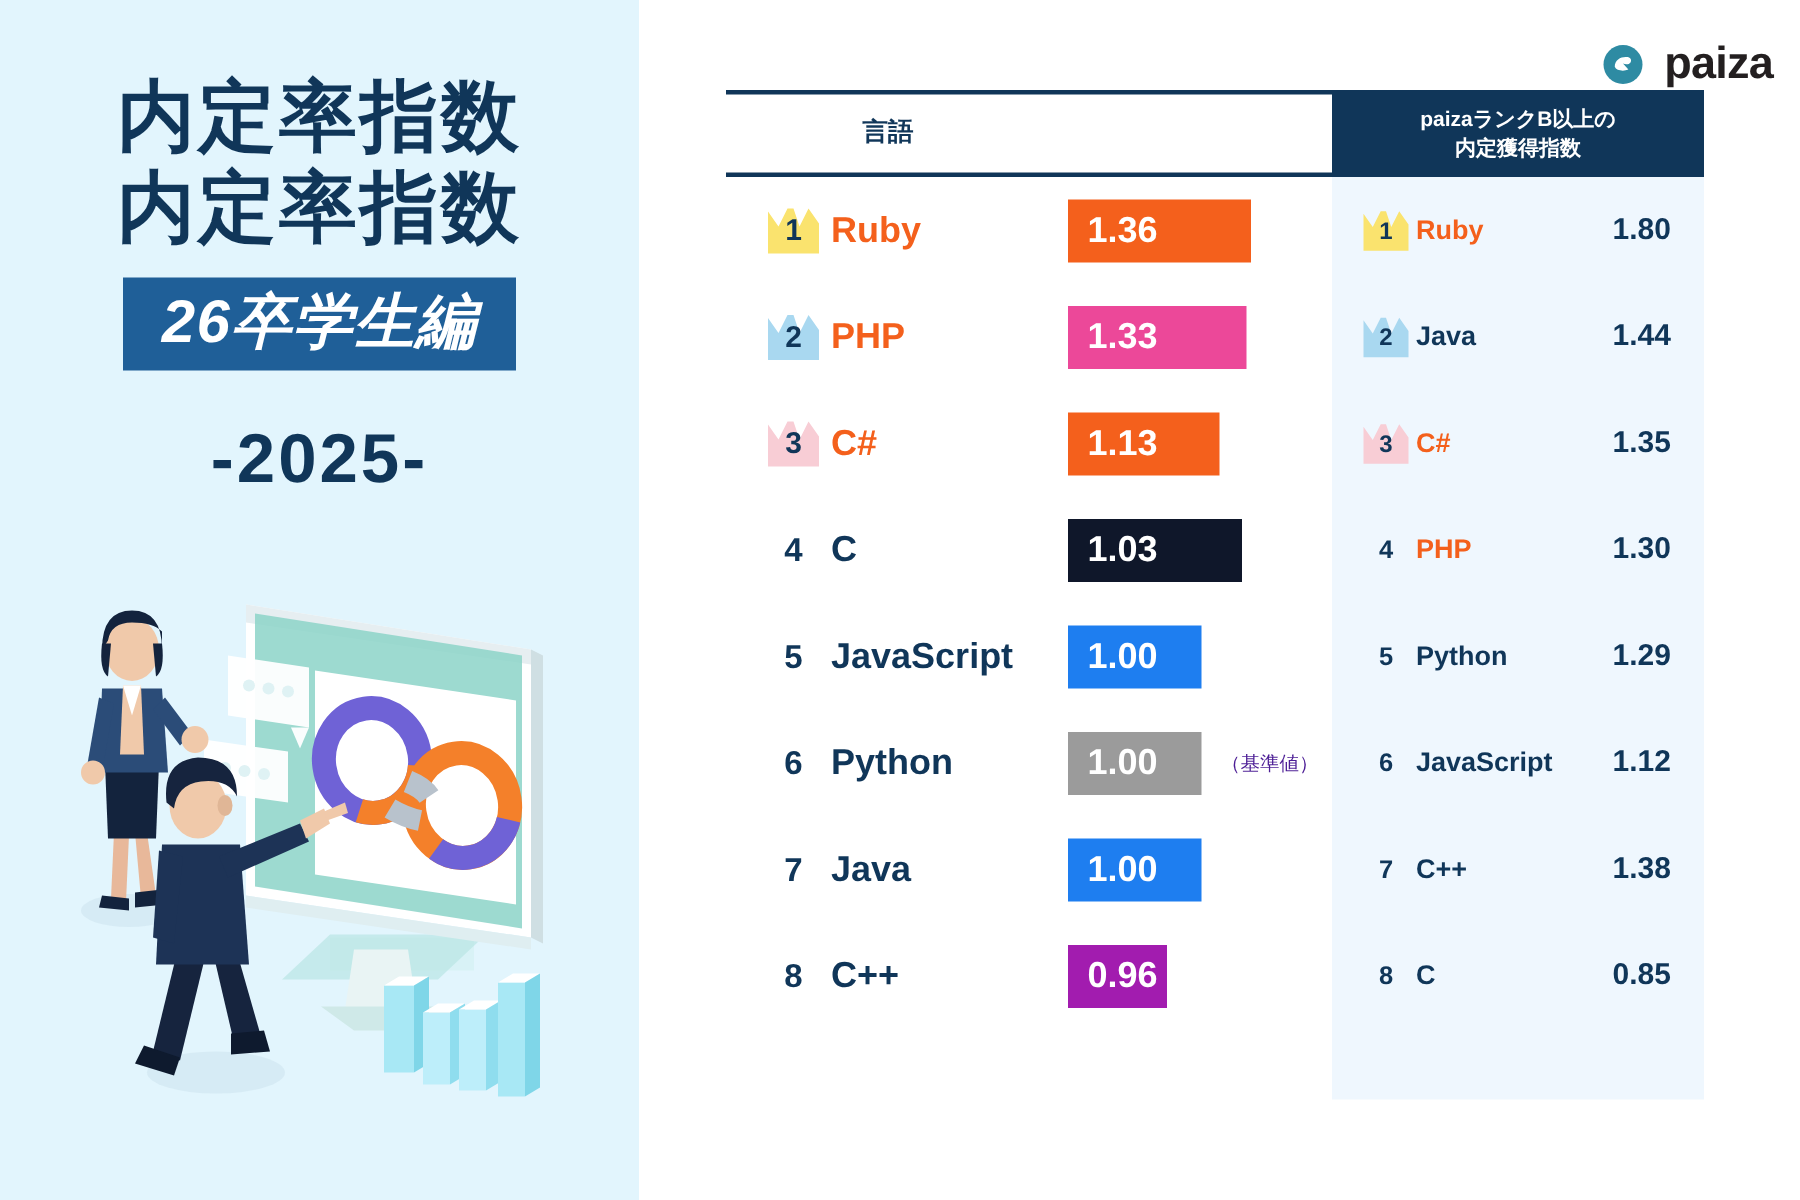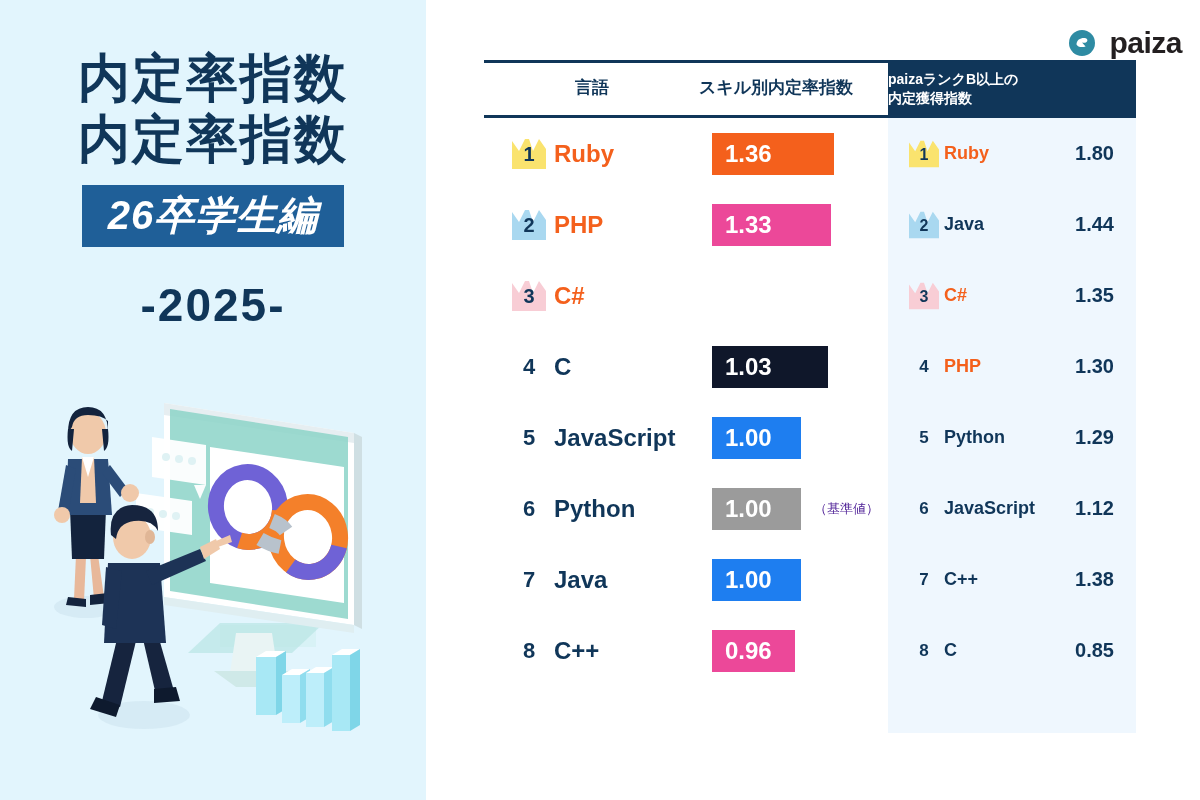--- a/index.html
+++ b/index.html
@@ -116,21 +116,21 @@
     width: 224px; height: 55px;
     display: flex; align-items: center; justify-content: center;
     font-size: 17px; font-weight: 700; color: #103659;
   }
   #head-right {
     position: absolute;
     left: 404px; top: 0;
     width: 248px; height: 58px;
     background: #103659;
     display: flex; flex-direction: column;
-    justify-content: center;
+    align-items: center; justify-content: center;
     color: #ffffff;
     font-size: 14px; font-weight: 700; line-height: 1.35;
   }
 
   
   #right-tint {
     position: absolute;
     left: 404px; top: 58px;
     width: 248px; height: 615px;
     background: #eff7fe;
@@ -371,21 +371,20 @@
     </span>
     <span class="word">paiza</span>
   </div>
 
   <div id="table-area">
 
     <div id="right-tint"></div>
 
     <div id="head-left"></div>
     <div id="head-lang">言語</div>
-    <div id="head-index">スキル別内定率指数</div>
 
     <div id="head-right">
       <span>paizaランクB以上の</span>
       <span>内定獲得指数</span>
     </div>
 
     <div id="rows-left">
         <div class="row-left">
           <div class="rank-wrap">
             <div class="crown">
@@ -417,20 +416,23 @@
         <div class="row-left">
           <div class="rank-wrap">
             <div class="crown">
               <svg width="36" height="34" viewBox="0 0 36 34" aria-hidden="true">
                 <path d="M1 4 L8 14 L14 2 L18 2 L22 14 L28 2 L35 12 L35 32 L1 32 Z" fill="#f8cdd5"></path>
               </svg>
               <span class="num">3</span>
             </div>
           </div>
           <div class="lang-name" style="color: rgb(244, 96, 28);">C#</div>
+          <div class="bar" style="background: rgb(244, 96, 28); width: 101px;">
+            <span class="val">1.13</span>
+          </div>
         </div>
         <div class="row-left">
           <div class="rank-wrap">
             <span class="rank-plain">4</span>
           </div>
           <div class="lang-name" style="color: rgb(16, 54, 89);">C</div>
           <div class="bar" style="background: #0f172a; width: 116px;">
             <span class="val">1.03</span>
           </div>
         </div>
@@ -460,21 +462,21 @@
           <div class="lang-name" style="color: rgb(16, 54, 89);">Java</div>
           <div class="bar" style="background: rgb(30, 126, 240); width: 89px;">
             <span class="val">1.00</span>
           </div>
         </div>
         <div class="row-left">
           <div class="rank-wrap">
             <span class="rank-plain">8</span>
           </div>
           <div class="lang-name" style="color: rgb(16, 54, 89);">C++</div>
-          <div class="bar" style="background: #ec4899; width: 83px; align-items: center;">
+          <div class="bar" style="background: #a21caf; width: 66px; align-items: center;">
             <span class="val">0.96</span>
           </div>
         </div>
       </div>
     <div id="rows-right">
         <div class="row-right">
           <div class="r-rank">
             <div class="r-crown">
               <svg width="32" height="30" viewBox="0 0 36 34" aria-hidden="true">
                 <path d="M1 4 L8 14 L14 2 L18 2 L22 14 L28 2 L35 12 L35 32 L1 32 Z" fill="#fae36e"></path>

